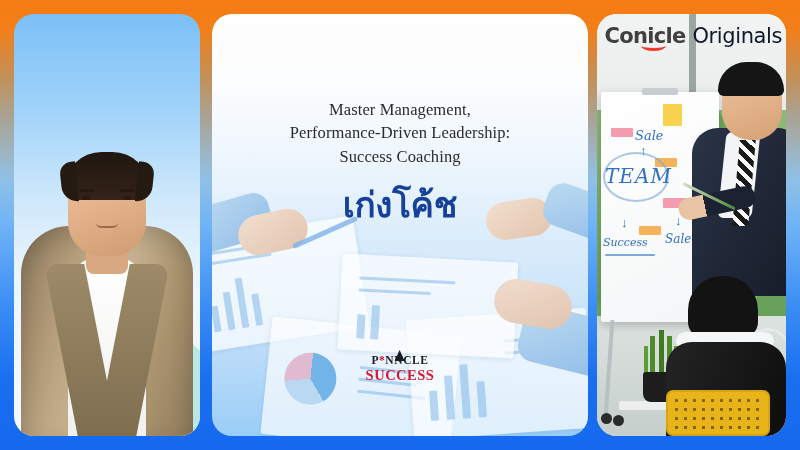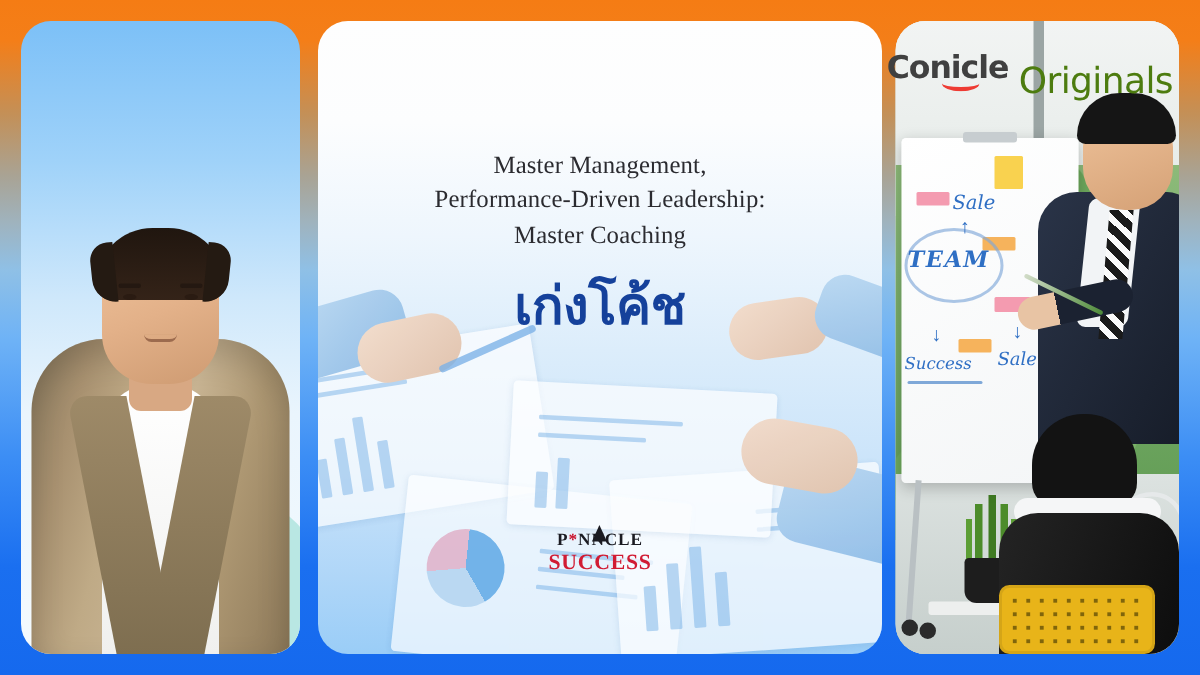--- a/index.html
+++ b/index.html
@@ -276,21 +276,21 @@
   .c-word{
     font-family:"DejaVu Sans", sans-serif; font-weight:bold;
     font-size:21px; color:#404040; letter-spacing:-.7px; line-height:1;
   }
   .c-smile{
     position:absolute; left:37px; bottom:-4px; width:25px; height:11px;
     border-bottom:3.4px solid #EE3B33; border-radius:0 0 50% 50%;
   }
   .c-orig{
     font-family:"DejaVu Sans", sans-serif;
-    font-size:24px; color:#4d7c0f; letter-spacing:-.4px; line-height:1;margin-top:16px;
+    font-size:21px; color:#0f172a; letter-spacing:-.4px; line-height:1;
   }
 </style>
 </head>
 <body>
 
 <div class="left-card">
   <div class="mint-circle"></div>
   <div class="p-body">
     <div class="p-jacket"></div>
     <div class="p-shirt"></div>
@@ -344,21 +344,21 @@
 
     <div class="sleeve" style="right:-28px; top:298px; width:96px; height:58px; transform:rotate(14deg);"></div>
     <div class="hand" style="right:16px; top:268px; width:78px; height:44px; transform:rotate(10deg);"></div>
     <div class="hand" style="right:36px; top:186px; width:66px; height:38px; transform:rotate(-8deg);"></div>
     <div class="sleeve" style="right:-30px; top:176px; width:74px; height:44px; transform:rotate(20deg);"></div>
   </div>
 
   <div class="title-en">
     <div>Master Management,</div>
     <div>Performance-Driven Leadership:</div>
-    <div>Master Coaching</div>
+    <div>Success Coaching</div>
   </div>
 
   <div class="title-th">
     <div class="th3">เก่งโค้ช</div>
   </div>
 
   <div class="ps-logo">
     <div class="ps-top">
       <span class="ps-peak"></span>
       <span>P</span><span class="ps-star">*</span><span>NN</span><span>CLE</span>
@@ -383,21 +383,21 @@
     <div class="note" style="left:10px; top:36px; width:22px; height:9px; background:#F49BB0;"></div>
     <div class="note" style="left:62px; top:12px; width:19px; height:22px; background:#F9D24F;"></div>
     <div class="note" style="left:54px; top:66px; width:22px; height:9px; background:#F6B35C;"></div>
     <div class="note" style="left:62px; top:106px; width:24px; height:10px; background:#F49BB0;"></div>
     <div class="note" style="left:38px; top:134px; width:22px; height:9px; background:#F6B35C;"></div>
 
     <div class="circ" style="left:2px; top:60px; width:66px; height:50px;"></div>
 
     <span class="ink" style="left:34px; top:36px; font-size:13px;">Sale</span>
     <span class="arw" style="left:39px; top:52px;">↑</span>
-    <span class="ink" style="left:4px; top:72px; font-size:15px; letter-spacing:1px;font-weight:bold;">TEAM</span>
+    <span class="ink" style="left:4px; top:72px; font-size:20px; letter-spacing:1px;">TEAM</span>
     <span class="arw" style="left:20px; top:124px;">↓</span>
     <span class="ink" style="left:2px; top:144px; font-size:11px;">Success</span>
     <span class="arw" style="left:74px; top:122px;">↓</span>
     <span class="ink" style="left:64px; top:140px; font-size:12px;">Sale</span>
     <div class="bar" style="left:4px; top:162px; width:50px; height:2px; background:#7FA8D8;"></div>
   </div>
   <div class="wb-legL"></div>
   <div class="wb-legR"></div>
   <div class="wb-wheel" style="left:4px; bottom:12px;"></div>
   <div class="wb-wheel" style="left:16px; bottom:10px;"></div>

